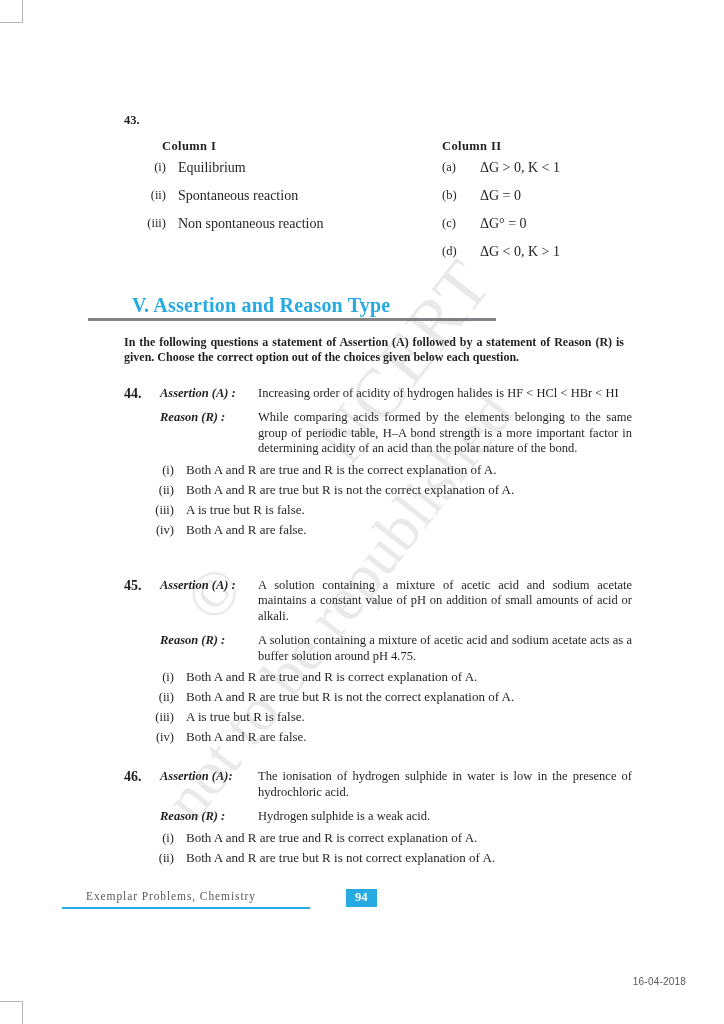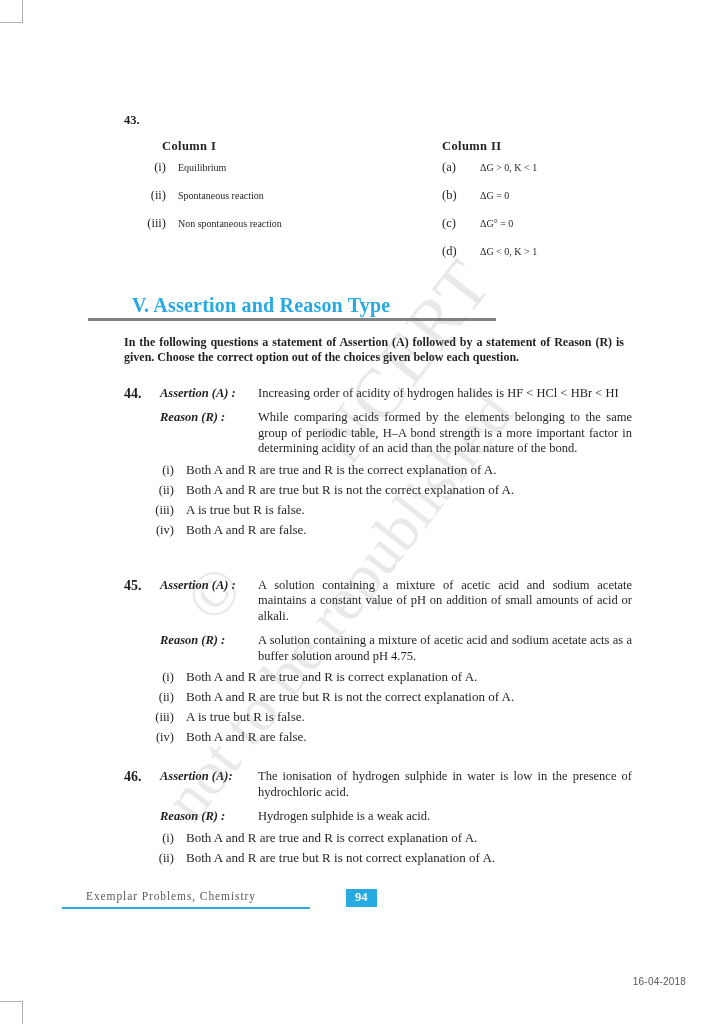--- a/index.html
+++ b/index.html
@@ -133,21 +133,21 @@
     font-size: 12.5px;
     line-height: 15px;
   }
   .m-label-r {
     width: 38px;
     flex: 0 0 38px;
     font-size: 12.5px;
     line-height: 15px;
   }
   .m-text {
-    font-size: 10px;
+    font-size: 14px;
     line-height: 15px;
   }
 
   
   .section-head-wrap {
     margin-top: 34px;
     position: relative;
   }
   .section-head {
     color: #27aae1;

